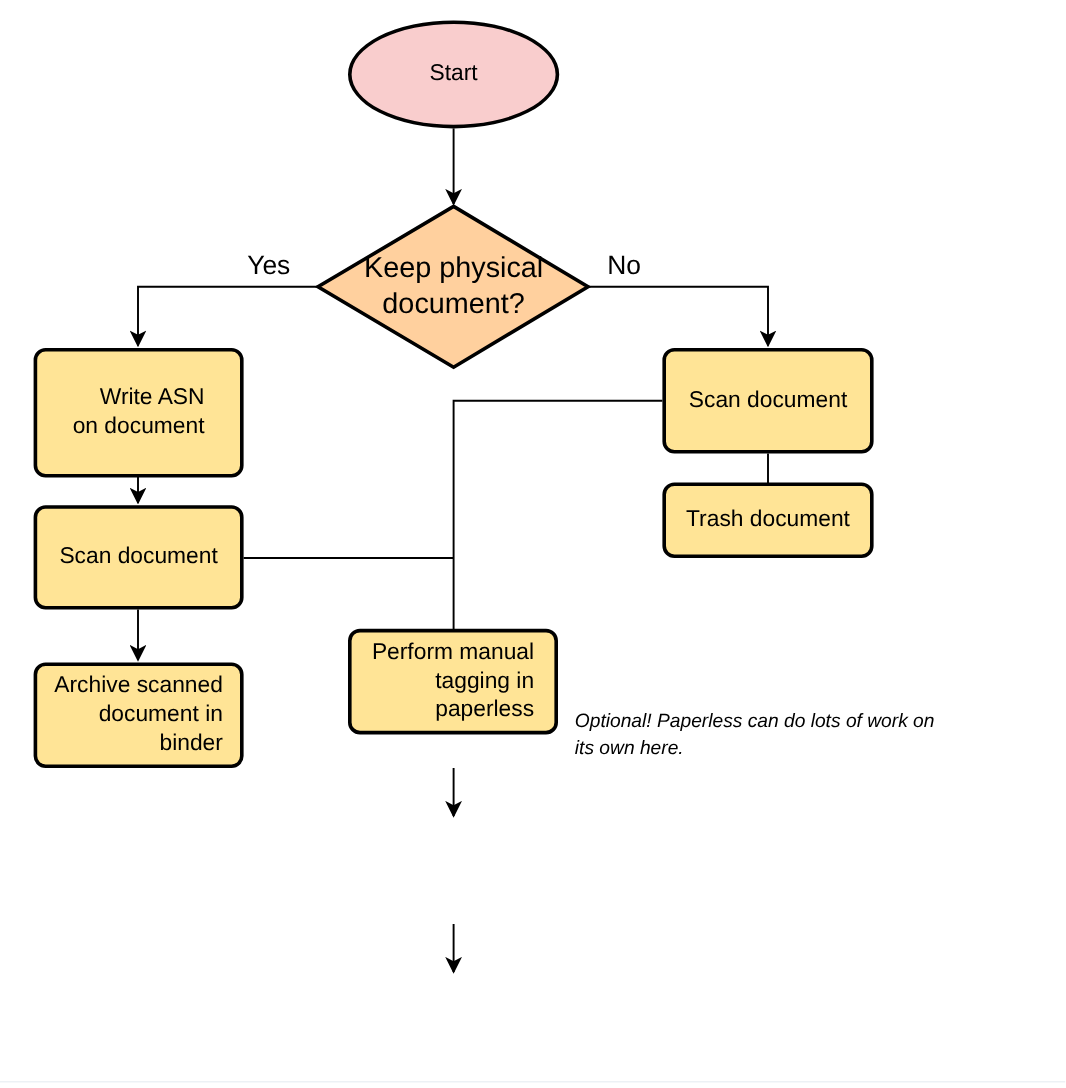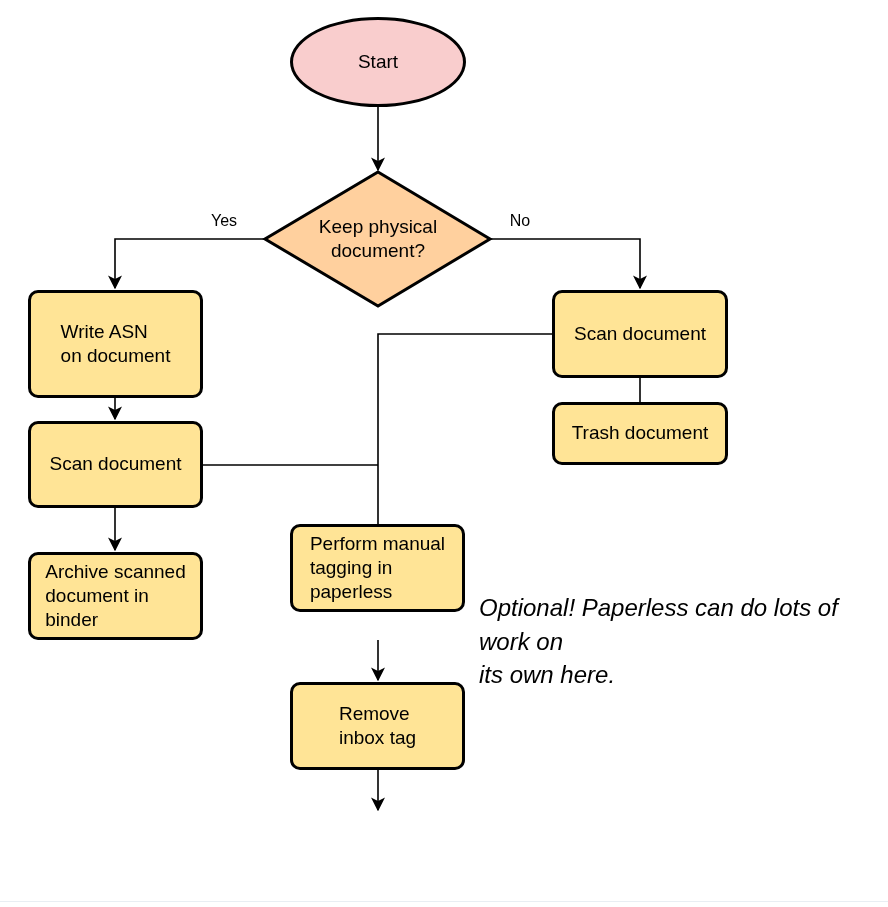--- a/index.html
+++ b/index.html
@@ -16,21 +16,21 @@
     position: absolute;
     left: 0; top: 0;
     width: 888px; height: 907px;
   }
   .node {
     position: absolute;
     box-sizing: border-box;
     display: flex;
     align-items: center;
     justify-content: center;
-    text-align: left;
+    text-align: right;
     white-space: pre-line;
     font-size: 19px;
     line-height: 1.27;
     color: #000000;
   }
   .process {
     background: #ffe496;
     border: 3px solid #000000;
     border-radius: 10px;
   }
@@ -39,35 +39,35 @@
     border: 3px solid #000000;
     border-radius: 50%;
   }
   .decision-label {
     position: absolute;
     display: flex;
     align-items: center;
     justify-content: center;
     text-align: center;
     white-space: pre-line;
-    font-size: 19px;
+    font-size: 24px;
     line-height: 1.27;
   }
   .edge-label {
     position: absolute;
     display: flex;
     align-items: center;
     justify-content: center;
-    font-size: 16px;
+    font-size: 22px;
     line-height: 1;
   }
   .annotation {
     position: absolute;
     font-style: italic;
-    font-size: 24px;
+    font-size: 16px;
     line-height: 1.4;
     white-space: pre-line;
   }
   .bottom-rule {
     position: absolute;
     left: 0; top: 901px;
     width: 888px; height: 1px;
     background: #e9eef3;
   }
 </style>
@@ -120,18 +120,16 @@
 document in
 binder</div>
 
   <div class="node process" style="left:290px; top:524px; width:175px; height:88px">Perform manual
 tagging in
 paperless</div>
 
   <div class="annotation" style="left:479px; top:591px; width:405px">Optional! Paperless can do lots of work on
 its own here.</div>
 
-  <div class="node process" style="left:290px; top:682px; width:175px; height:88px">Remove
-inbox tag</div>
 
 
   <div class="bottom-rule"></div>
 </div>
 
 </body></html>

